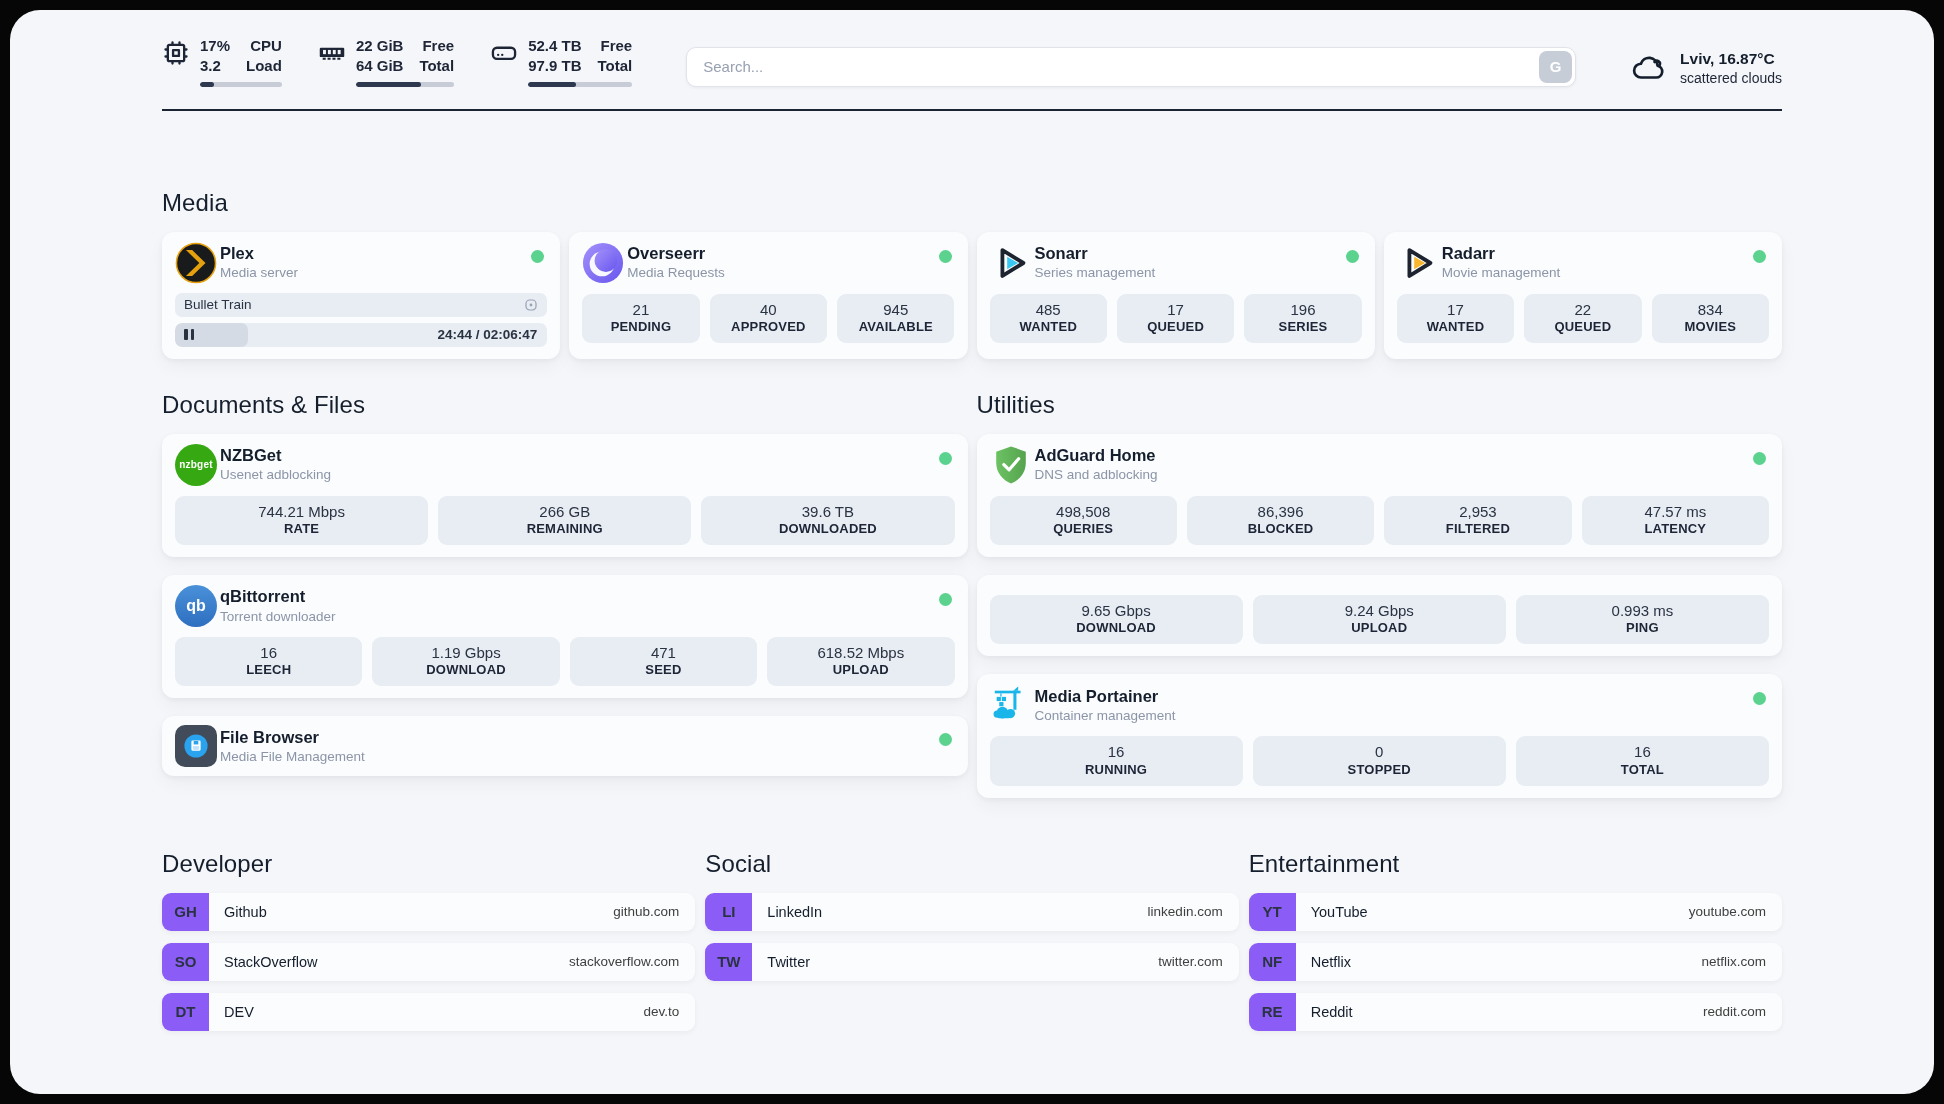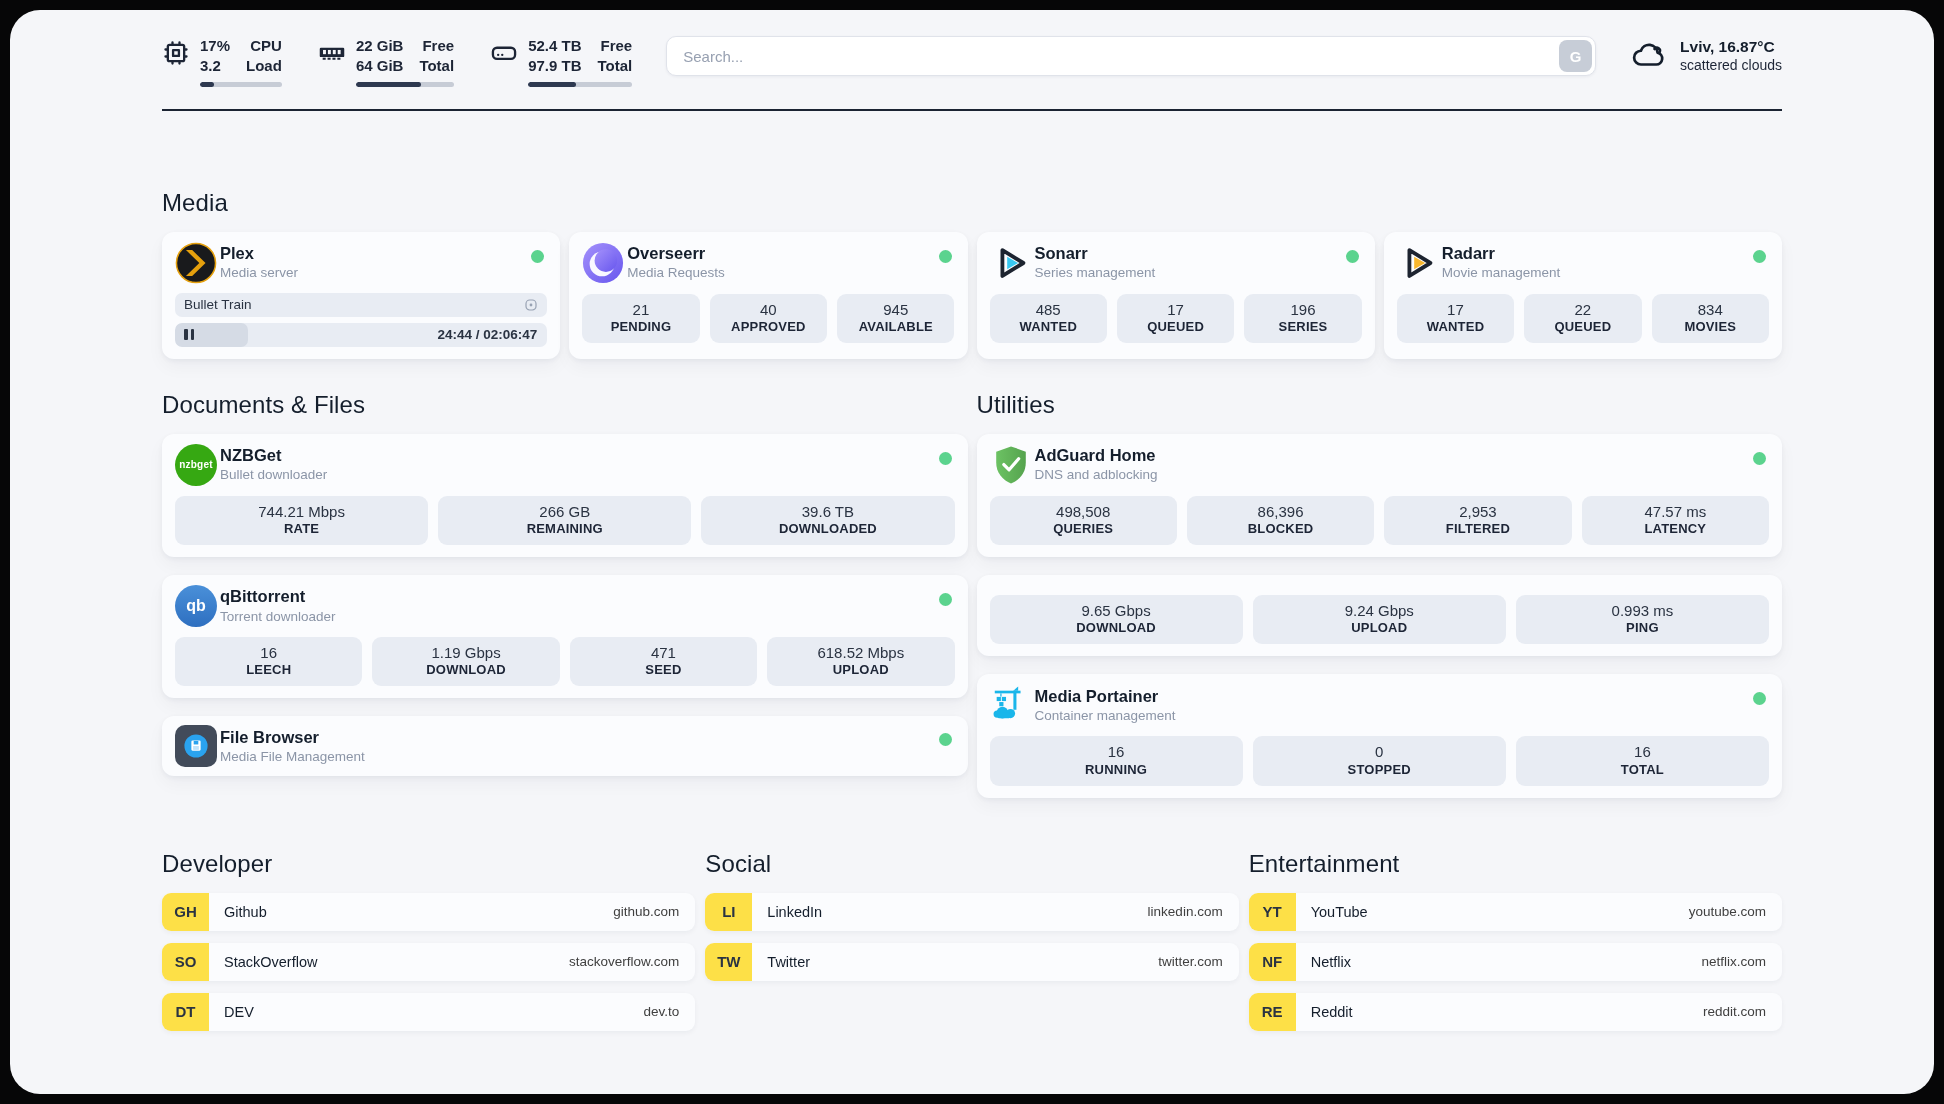--- a/index.html
+++ b/index.html
@@ -13,21 +13,21 @@
   }
   .page {
     position:absolute; inset:10px;
     background:#f5f6f9;
     border-radius:30px;
     overflow:hidden;
   }
   .content { padding:26px 152px 0; }
 
   
-  .header { display:flex; align-items:flex-start; }
+  .header { display:flex; align-items:flex-end;gap:20px; }
   .sys-stats { display:flex; gap:36px; }
   .sys { display:flex; gap:10px; }
   .sys-icon { width:28px; height:28px; color:#1d2536; margin-top:3px; flex:0 0 28px; }
   .sys-icon svg { width:100%; height:100%; }
   .sys-rows { display:flex; gap:16px; justify-content:space-between; }
   .sys-col { font-size:15px; font-weight:600; line-height:1.35; color:#1d2536; white-space:nowrap; }
   .sys-col.right { text-align:right; }
   .sys-bar { margin-top:5px; height:5px; border-radius:3px; background:#c7ccd6; overflow:hidden; }
   .sys-bar-fill { height:100%; border-radius:3px; background:#2e3950; }
 
@@ -109,21 +109,21 @@
   .fb-square svg { width:34px; height:34px; }
 
   
   .links { display:grid; grid-template-columns:repeat(3,1fr); gap:10px; align-items:start; }
   .link-rows { display:flex; flex-direction:column; gap:12px; }
   .link-row {
     height:38px; background:#fbfcfe; border-radius:9px; display:flex; align-items:center;
     box-shadow:0 2px 5px rgba(23,35,61,.05); overflow:hidden; cursor:pointer;
   }
   .link-abbr {
-    width:47px; align-self:stretch; background:#fde047; display:flex; align-items:center;
+    width:47px; align-self:stretch; background:#8b5cf6; display:flex; align-items:center;
     justify-content:center; font-size:15px; font-weight:600; color:#2a3342; flex:0 0 47px;
   }
   .link-label { margin-left:15px; font-size:14.5px; color:#141e2c; }
   .link-url { margin-left:auto; margin-right:16px; font-size:13.5px; color:#404040; }
 </style>
 </head>
 <body>
 
 <div class="page">
   <div class="content">
@@ -375,21 +375,21 @@
     <div class="two-col">
       <div>
         <h2 class="section-title col-title">Documents &amp; Files</h2>
         <div class="stack">
 
           <div class="card">
             <div class="card-head">
               <span class="icon-circle nzb-circle">nzbget</span>
               <div>
                 <div class="app-name">NZBGet</div>
-                <div class="app-sub">Bullet downloader</div>
+                <div class="app-sub">Usenet adblocking</div>
               </div>
               <span class="dot"></span>
             </div>
             <div class="stats stats-3">
               <div class="stat">
                 <div class="stat-value">744.21 Mbps</div>
                 <div class="stat-label">RATE</div>
               </div>
               <div class="stat">
                 <div class="stat-value">266 GB</div>

